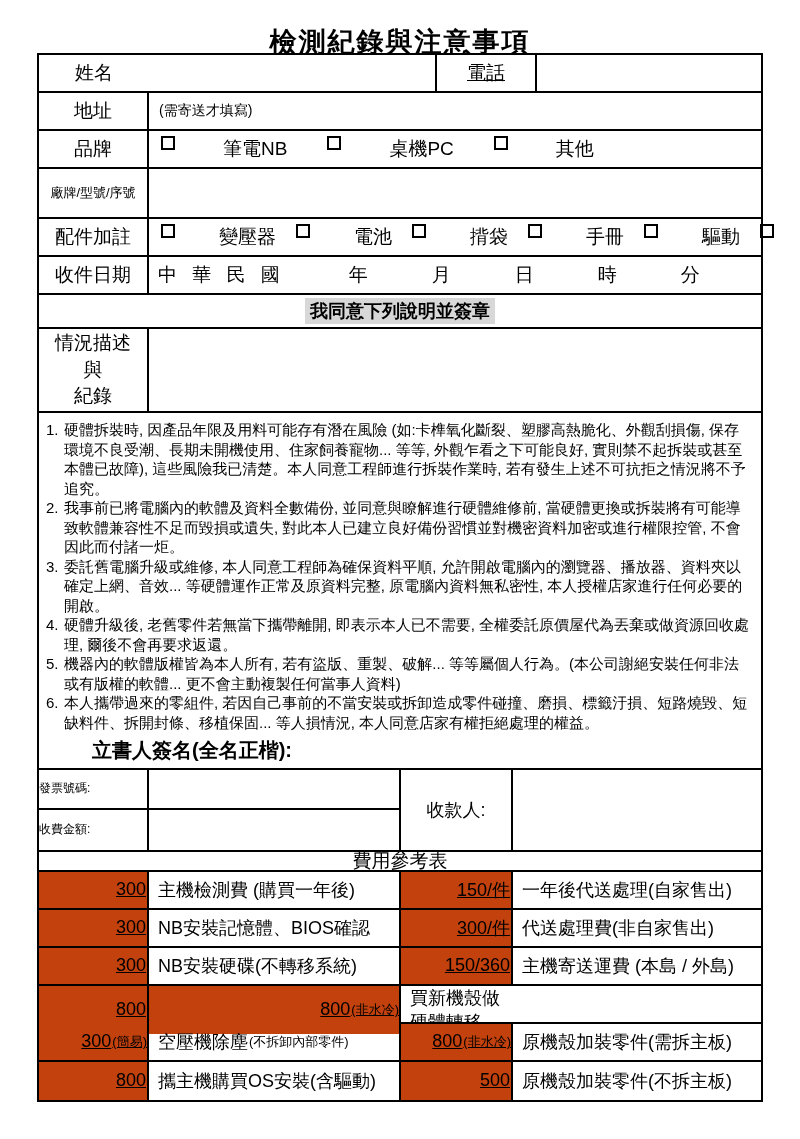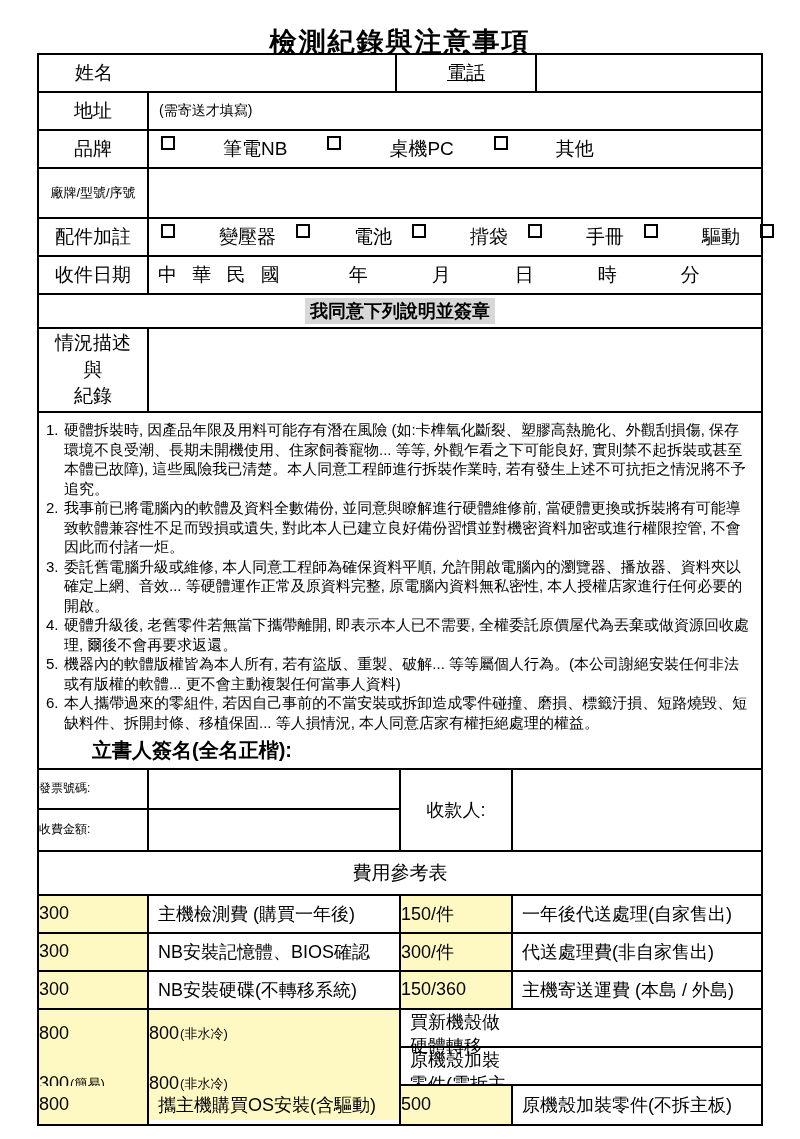--- a/index.html
+++ b/index.html
@@ -21,21 +21,21 @@
 
   .r { display: flex; align-items: stretch; border-bottom: 2px solid #000; }
   .lab {
     width: 110px; flex: none; border-right: 2px solid #000;
     display: flex; flex-direction: column; align-items: center; justify-content: center;
     font-size: 19px; text-align: center; line-height: 1.4;
   }
   .fld { flex: 1; display: flex; align-items: center; padding: 0 10px; }
   .h38 { height: 38px; } .h50 { height: 50px; } .h84 { height: 84px; } .h34 { height: 34px; }
 
-  .plab { width: 142px; flex: none; border-left: 2px solid #000; border-right: 2px solid #000;
+  .plab { width: 102px; flex: none; border-left: 2px solid #000; border-right: 2px solid #000;
           display: flex; align-items: center; justify-content: center; font-size: 19px; text-decoration: underline; }
   .pfld { width: 224px; flex: none; }
 
   .hint { font-size: 14px; }
   .small-lab { font-size: 13px; }
 
   
   .opts { display: flex; align-items: center; font-size: 19px; padding-left: 12px; }
   .opts.brand  > .opt { margin-right: 40px; }
   .opts.acc    > .opt { margin-right: 20px; font-family: Liberation Mono, monospace; }
@@ -64,25 +64,25 @@
   
   .inv { display: grid; grid-template-columns: 110px 252px 112px 1fr; grid-template-rows: 40px 40px; border-bottom: 2px solid #000; }
   .inv > div { display: flex; align-items: center; }
   .ilab { font-size: 12px; border-right: 2px solid #000; }
   .ifld { border-right: 2px solid #000; }
   .bb { border-bottom: 2px solid #000; }
   .payee-lab { grid-row: 1 / 3; grid-column: 3; border-right: 2px solid #000; justify-content: center; font-size: 18px; }
   .payee-fld { grid-row: 1 / 3; grid-column: 4; }
 
   
-  .fee-title-row { height: 44px; display: flex; align-items: center; justify-content: center; font-size: 19px; border-bottom: 2px solid #000; }
+  .fee-title-row { height: 20px; display: flex; align-items: center; justify-content: center; font-size: 19px; border-bottom: 2px solid #000; }
   .fee { display: grid; grid-template-columns: 110px 252px 112px 1fr; height: 38px; border-bottom: 2px solid #000; }
   .fee:last-child { border-bottom: none; }
   .fee > div { display: flex; align-items: center; font-size: 18px; }
-  .price { background: #fef9c3; justify-content: flex-start; border-right: 2px solid #000; }
+  .price { background: #c2410c; justify-content: flex-end; border-right: 2px solid #000; text-decoration: underline; }
   .desc  { padding-left: 9px; border-right: 2px solid #000; }
   .desc.last { border-right: none; }
   .note { font-size: 13px; margin-left: 1px; }
 </style>
 </head>
 <body>
 
 <div class="page">
 
   <div class="hdr">
@@ -294,20 +294,24 @@
       <div class="desc last">
           <span>買新機殼做硬體轉移</span>
         </div>
     </div>
 
     <div class="fee">
       <div class="price">
           <span>300</span>
           <span class="note">(簡易)</span>
         </div>
+      <div class="desc">
+          <span>空壓機除塵</span>
+          <span class="note">(不拆卸內部零件)</span>
+        </div>
       <div class="price">
           <span>800</span>
           <span class="note">(非水冷)</span>
         </div>
       <div class="desc last">
           <span>原機殼加裝零件(需拆主板)</span>
         </div>
     </div>
 
     <div class="fee">

